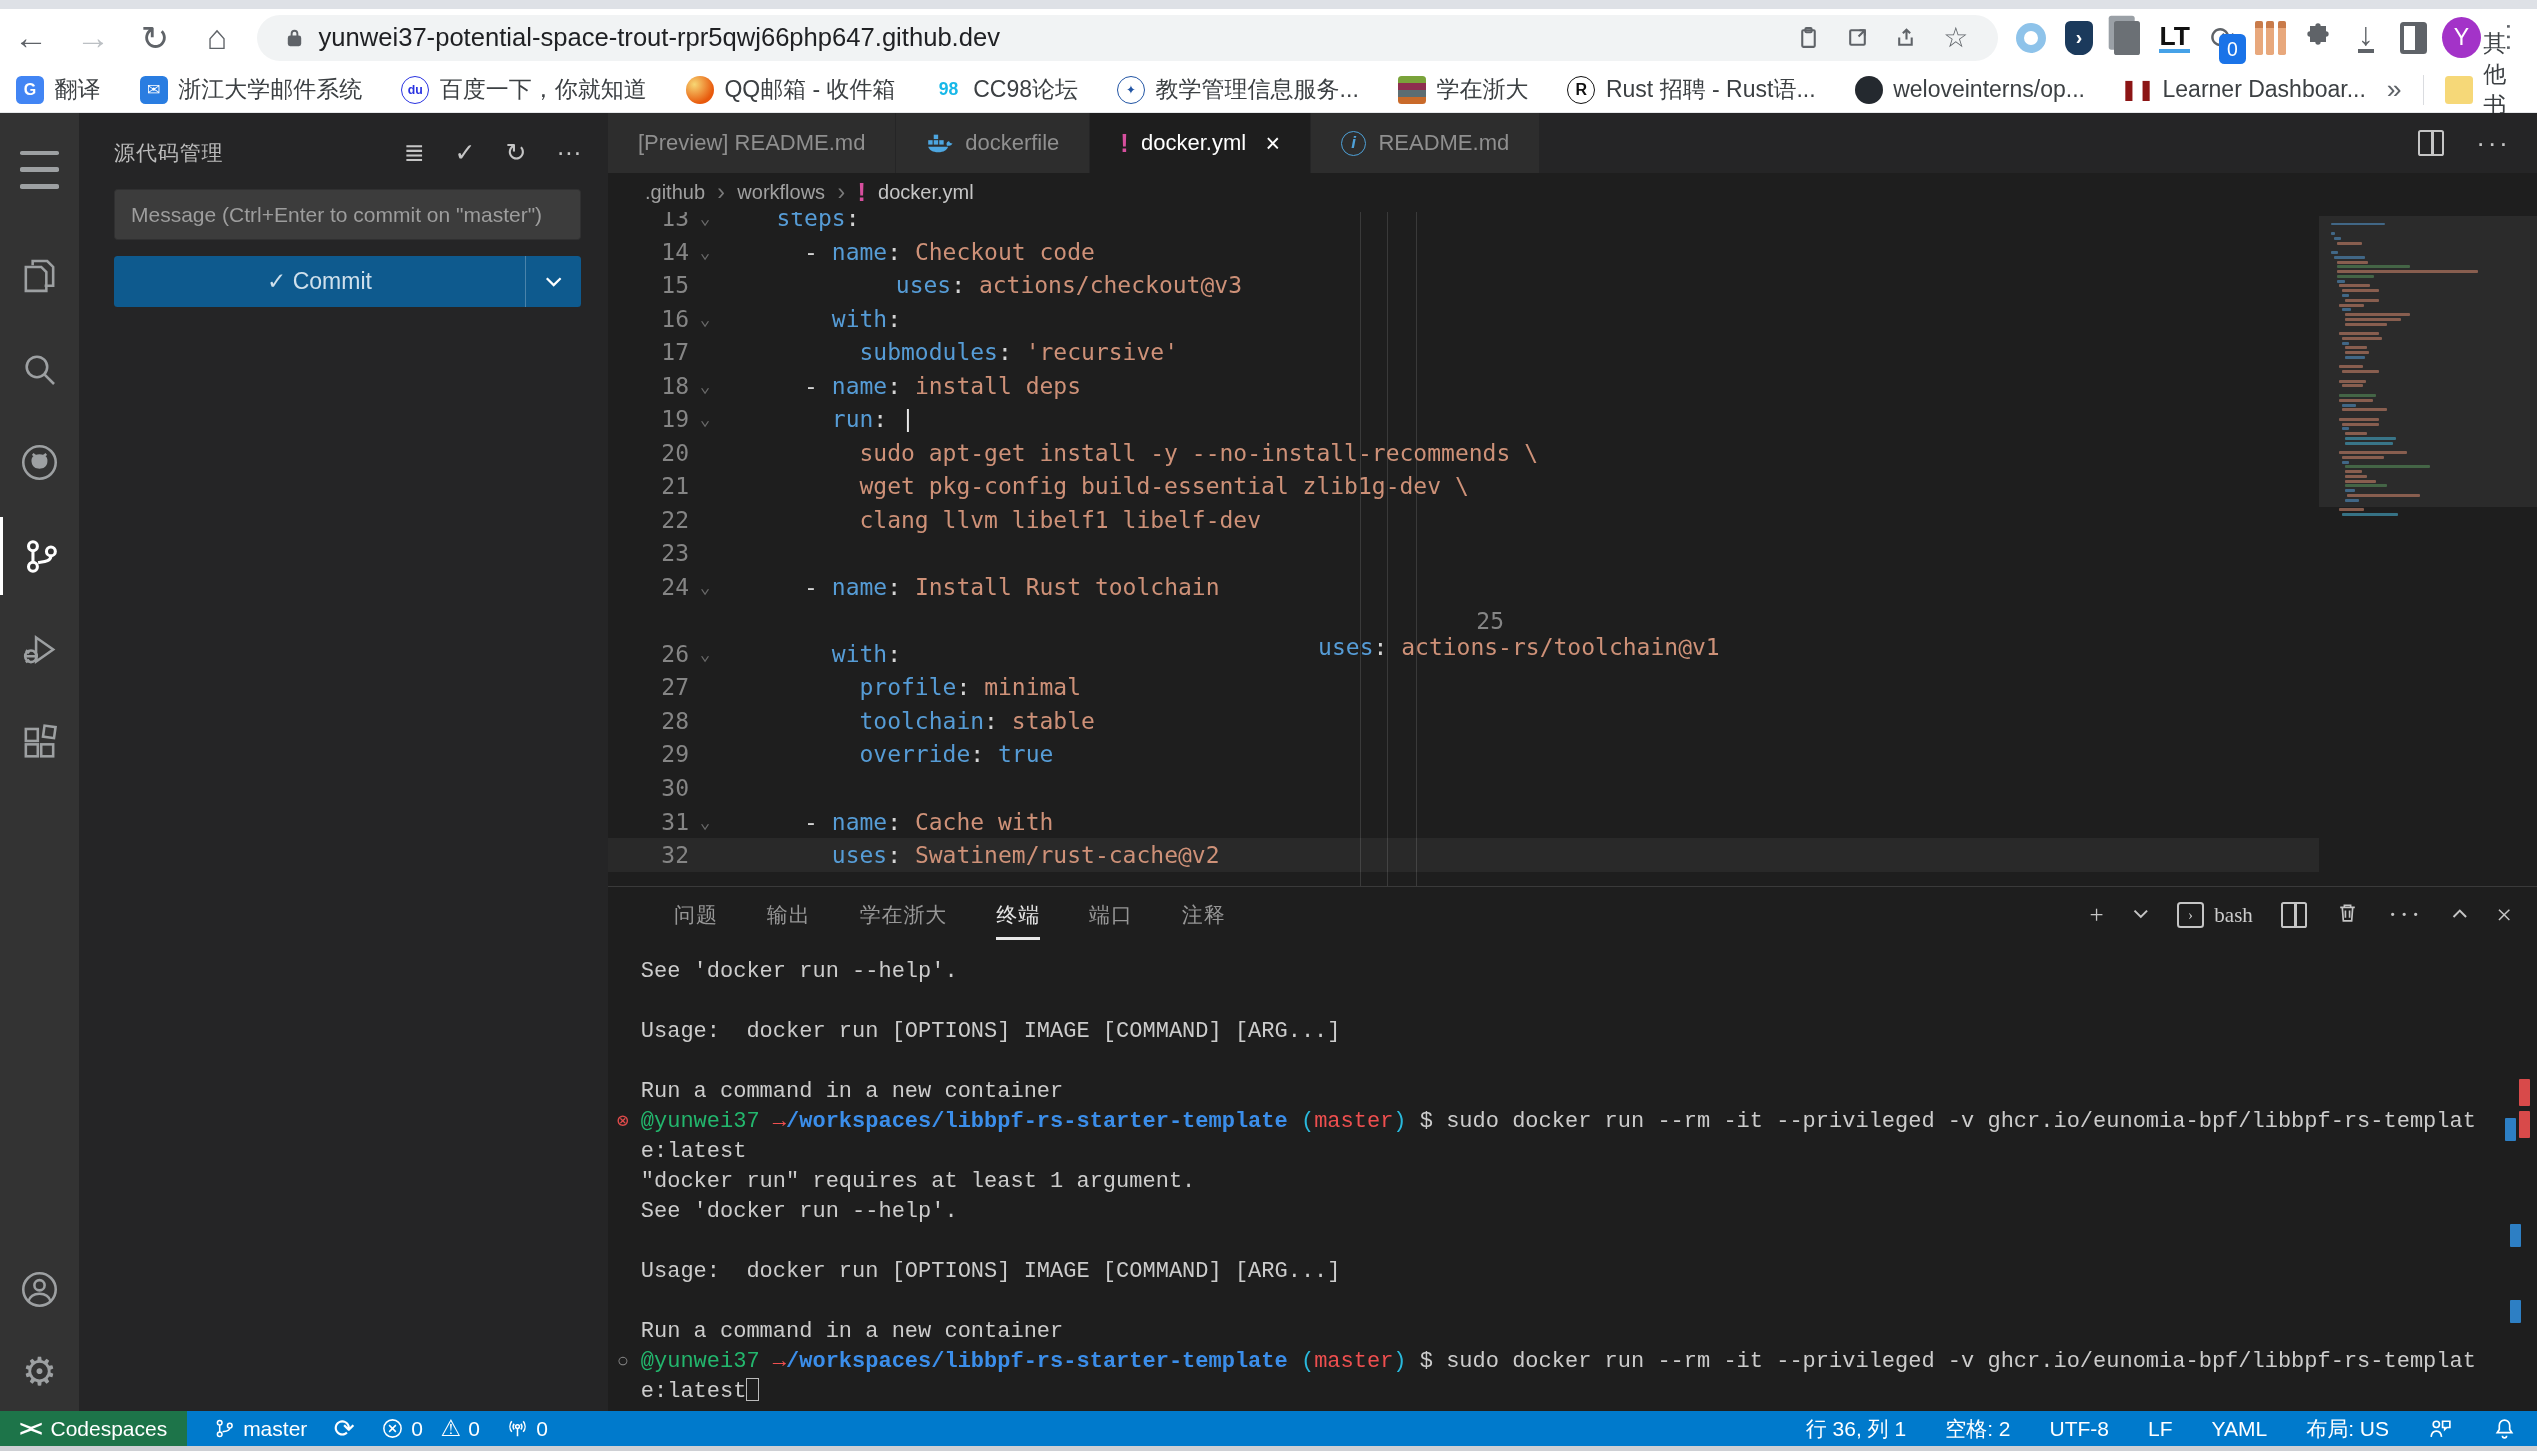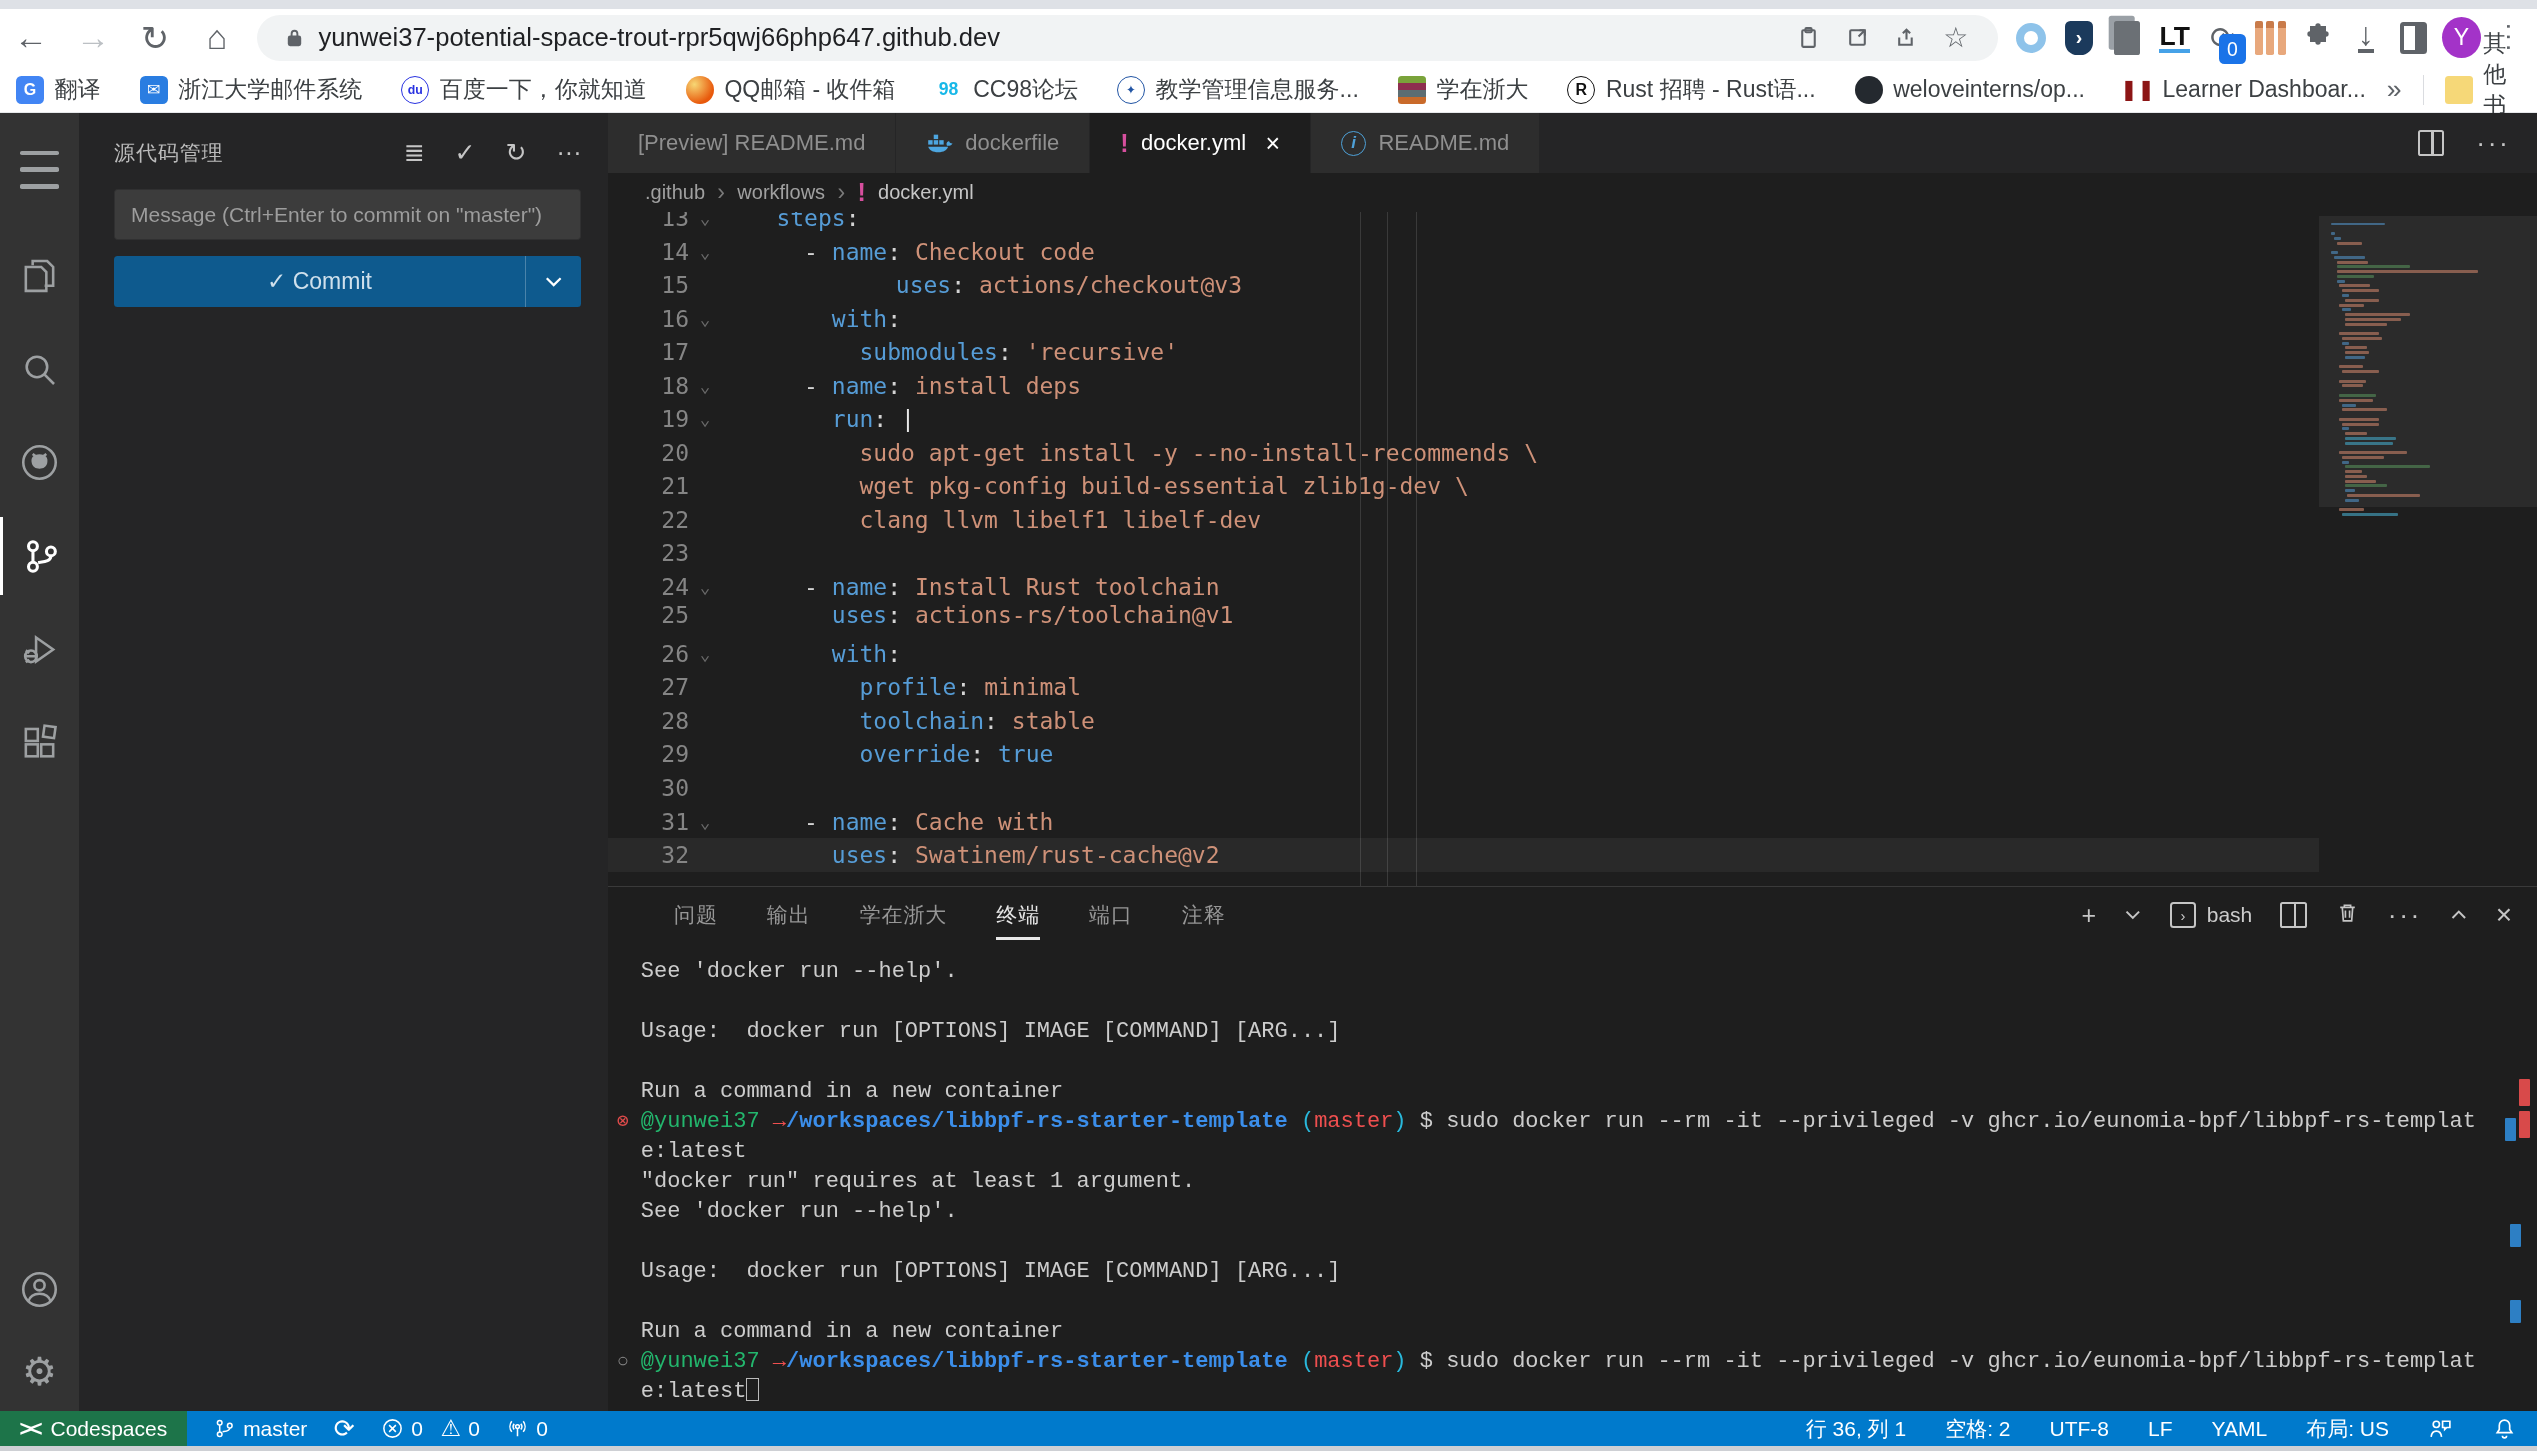--- a/index.html
+++ b/index.html
@@ -109,21 +109,21 @@
   .code-text { white-space:pre; }
   .tk-k { color:#569cd6; } .tk-s { color:#ce9178; } .tk-p { color:#d4d4d4; } .tk-w { color:#e8e8e8; }
 
   #minimap { left:2319px; top:99px; width:219px; height:675px; background:#1e1e1e; }
   .mm-line { position:absolute; height:2.6px; border-radius:0.9px; opacity:0.75; }
   .mm-b{background:#4a7ca6}.mm-s{background:#a8705c}.mm-g{background:#4e7a50}.mm-c{background:#3f8fa8}
   #mm-slider { position:absolute; left:0; top:4.4px; width:219px; height:291px; background:rgba(255,255,255,0.06); }
 
   
   #panel { left:608px; top:773px; width:1929px; height:525px; background:#1e1e1e; border-top:0.9px solid #3a3a3a; }
-  #panel-header { position:absolute; left:0; top:0; right:0; height:56px; display:flex; align-items:center; }
+  #panel-header { position:absolute; left:0; top:0; right:0; height:56px; display:flex; align-items:center;font-family:Liberation Serif, serif; }
   #panel-tabs { display:flex; align-items:center; gap:49px; padding-left:66px; }
   .p-tab { color:#969696; font-size:21px; letter-spacing:0.9px; position:relative; padding:12.3px 0; }
   .p-tab.active { color:#e7e7e7; }
   .p-tab.active::after { content:""; position:absolute; left:0; right:0; bottom:1.8px; height:2.6px; background:#e7e7e7; }
   #panel-actions { margin-left:auto; display:flex; align-items:center; gap:28px; padding-right:25px; color:#c5c5c5; font-size:25px; }
   .bash-chip { display:flex; align-items:center; gap:10.6px; font-size:21px; color:#cccccc; }
   .term-box { width:26.5px; height:26.5px; border:2.6px solid #c5c5c5; border-radius:3.5px; font-size:15px; display:flex; align-items:center; justify-content:center; }
   #terminal { position:absolute; left:8.8px; top:56px; right:8.8px; bottom:0; overflow:hidden; }
   .term-line { position:absolute; left:0; right:0; height:30px; padding-left:24px; font-family:Liberation Mono, monospace; font-size:22px; line-height:30px; white-space:pre; color:#cccccc; }
   .term-line .mark { position:absolute; left:0; top:0; font-size:20px; }
@@ -462,21 +462,21 @@
           <div class="code-line" style="top: 324px;">
             <span class="ln">23</span>
             <span class="fold"></span>
             <span class="code-text"></span>
           </div>
           <div class="code-line" style="top: 358px;">
             <span class="ln">24</span>
             <span class="fold">⌄</span>
             <span class="code-text"><span class="tk-p">      - </span><span class="tk-k">name</span><span class="tk-p">:</span><span class="tk-s"> Install Rust toolchain</span></span>
           </div>
-          <div class="code-line" style="top: 386px;">
+          <div class="code-line" style="top: 396px; flex-direction: column;">
             <span class="ln">25</span>
             <span class="fold"></span>
             <span class="code-text"><span class="tk-p">        </span><span class="tk-k">uses</span><span class="tk-p">:</span><span class="tk-s"> actions-rs/toolchain@v1</span></span>
           </div>
           <div class="code-line" style="top: 425px;">
             <span class="ln">26</span>
             <span class="fold">⌄</span>
             <span class="code-text"><span class="tk-p">        </span><span class="tk-k">with</span><span class="tk-p">:</span></span>
           </div>
           <div class="code-line" style="top: 458px;">

